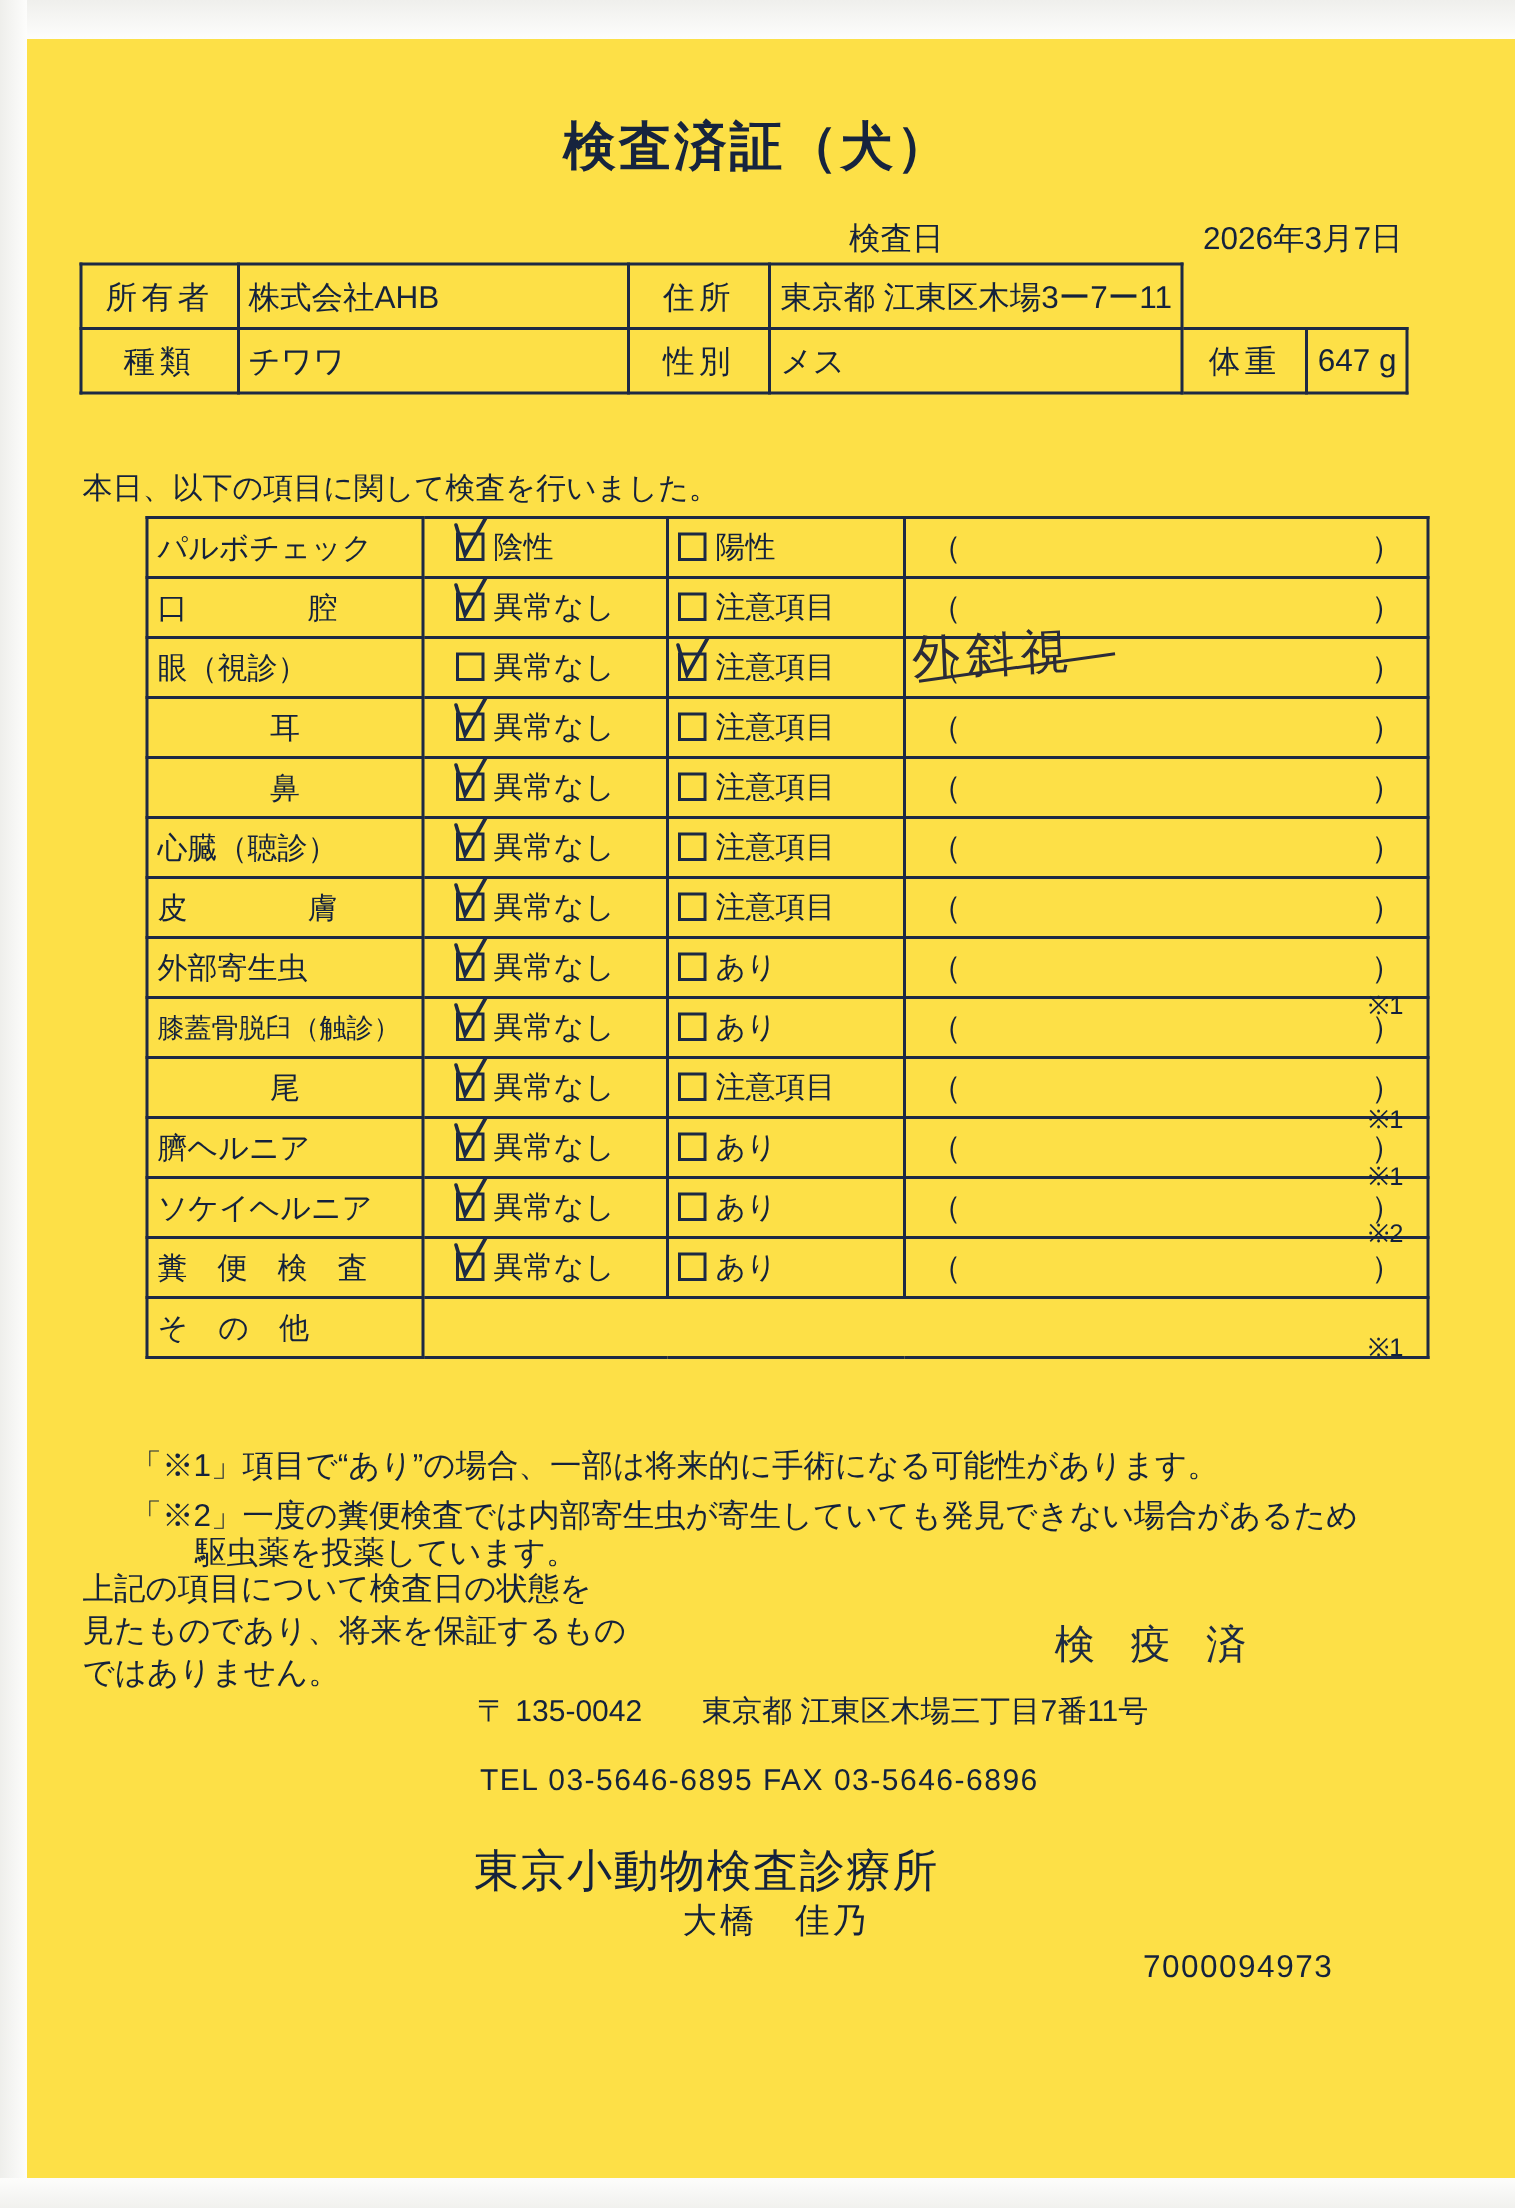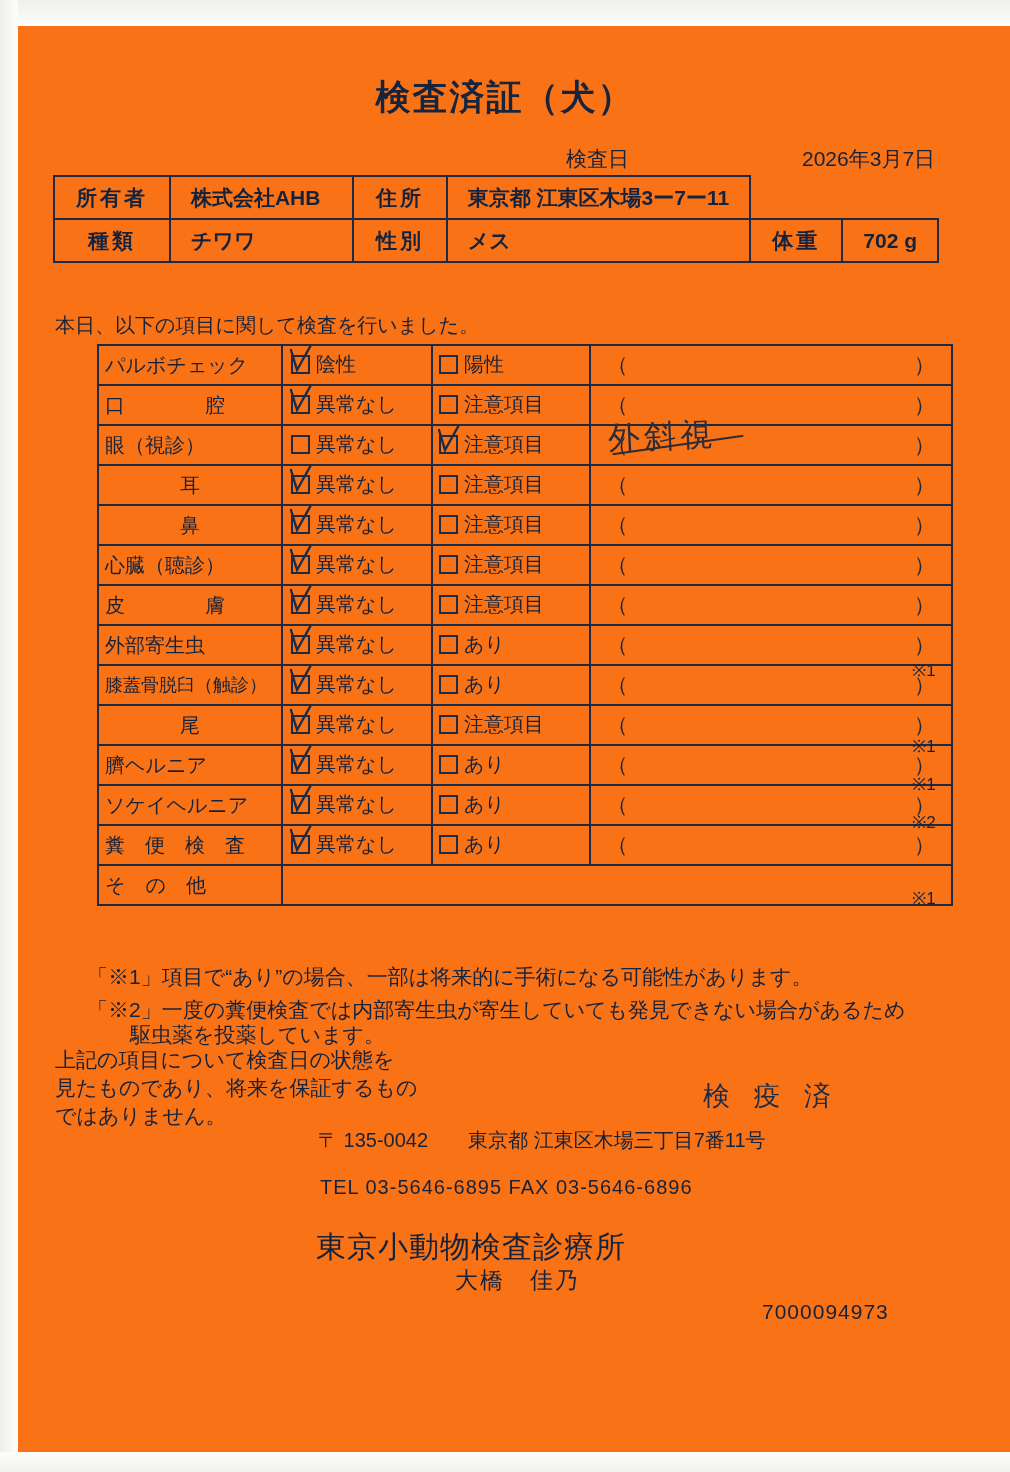--- a/index.html
+++ b/index.html
@@ -12,21 +12,21 @@
     height: 1472px;
     position: relative;
     font-family: "Liberation Sans", sans-serif;
     color: #14223c;
   }
   .page {
     position: absolute;
     left: 0; top: 0;
     width: 1010px;
     height: 1472px;
-    background: #f97316;
+    background: #fde047;
     overflow: hidden;
   }
   
   .scan-edge-top {
     position: absolute; left: 0; top: 0; width: 1010px; height: 26px;
     background: linear-gradient(180deg, #efefec 0%, #fdfdfc 100%);
   }
   .scan-edge-left {
     position: absolute; left: 0; top: 0; width: 18px; height: 1472px;
     background: linear-gradient(90deg, #eeeeeb 0%, #fdfdfc 100%);
@@ -66,24 +66,23 @@
     position: absolute;
     left: 53px;
     top: 175px;
     width: 886px;
     border-collapse: collapse;
     font-size: 21px;
   }
   .info-table td {
     border: 2px solid #1d2a44;
     height: 37px;
-    padding: 2px 20px;
+    padding: 2px 6px;
     vertical-align: middle;
     white-space: nowrap;
-    font-weight: bold;
   }
   .lbl {
     text-align: center;
     letter-spacing: 3px;
     width: 104px;
   }
   .val { padding-left: 12px; margin-left: 20px; }
   .val-right { text-align: right; padding-right: 34px; }
 
   .notice {
@@ -115,21 +114,21 @@
     white-space: nowrap;
   }
   .name-inner {
     display: flex;
     justify-content: space-between;
     font-size: 20px;
   }
   .name-inner.center { justify-content: center; }
   .name-inner.tight { letter-spacing: 0px; }
 
-  td.c-opt1 { width: 140px; padding-left: 8px; }
+  td.c-opt1 { width: 140px; padding-left: 21px; }
   td.c-opt2 { width: 150px; padding-left: 6px; border-left: none; }
   td.c-paren { padding-left: 10px; padding-right: 10px; border-left: none; }
 
   .opt {
     display: inline-flex;
     align-items: center;
     gap: 6px;
     position: relative;
     white-space: nowrap;
   }
@@ -270,21 +269,21 @@
       <td class="val" style="width:330px">株式会社AHB</td>
       <td class="lbl" style="width:80px">住所</td>
       <td class="val">東京都 江東区木場3ー7ー11</td>
     </tr>
     <tr>
       <td class="lbl">種類</td>
       <td class="val">チワワ</td>
       <td class="lbl">性別</td>
       <td class="val" style="width:112px">メス</td>
       <td class="lbl" style="width:84px">体重</td>
-      <td class="val-right">702  g</td>
+      <td class="val-right">647  g</td>
     </tr>
   </tbody>
     </table>
 
   <div class="notice">本日、以下の項目に関して検査を行いました。</div>
 
   <table class="check-table">
     <tbody id="checklist-body">
         <tr>
           <td class="c-name">

